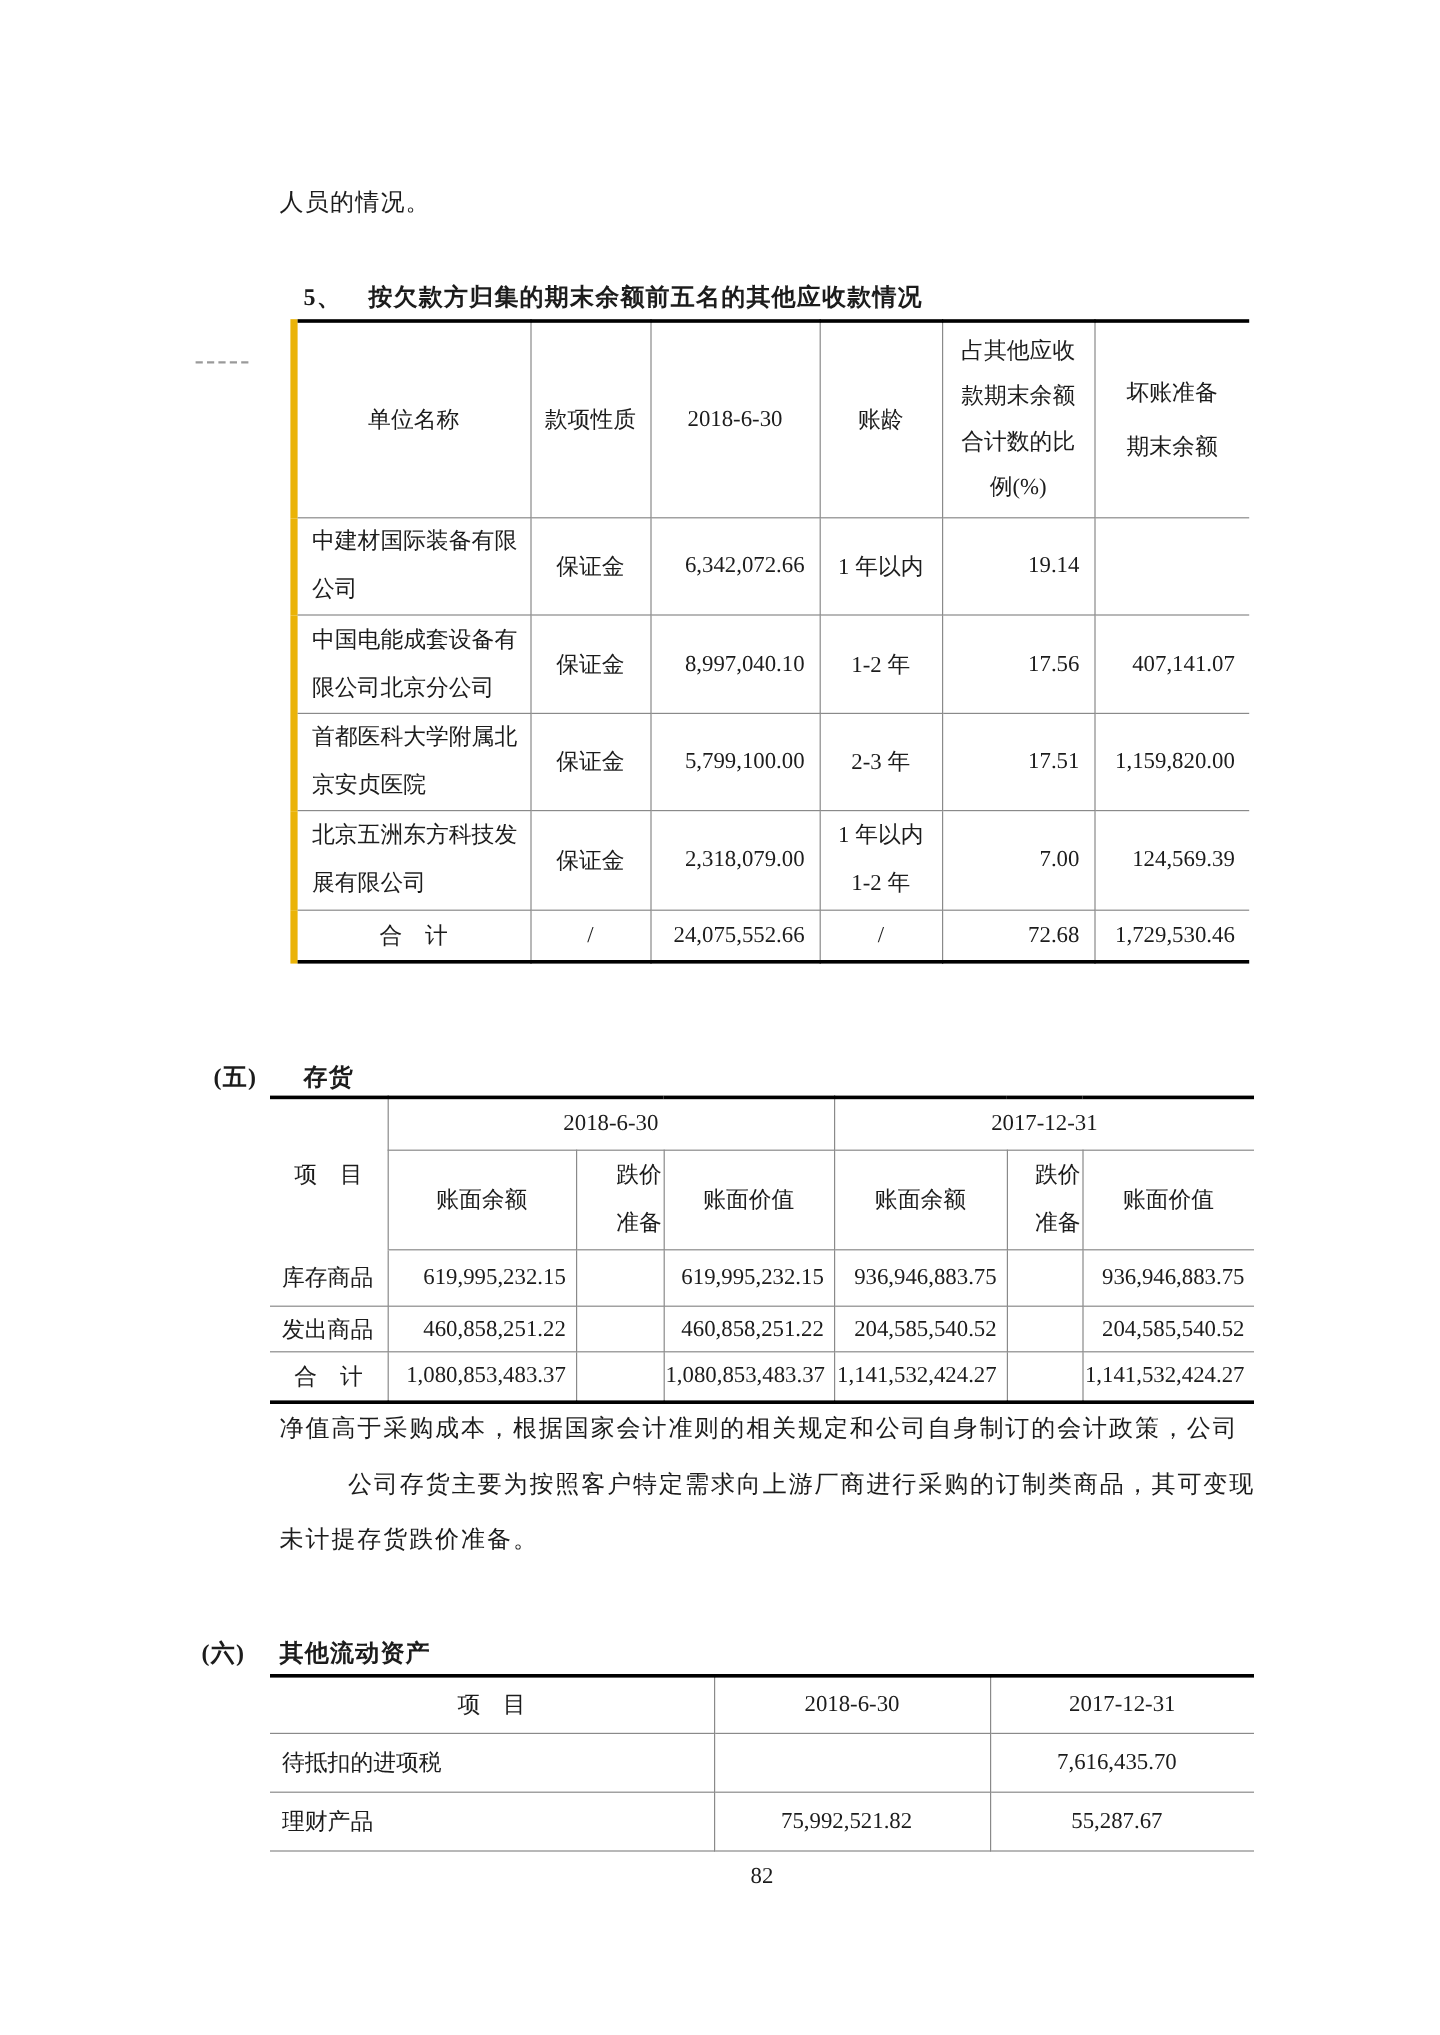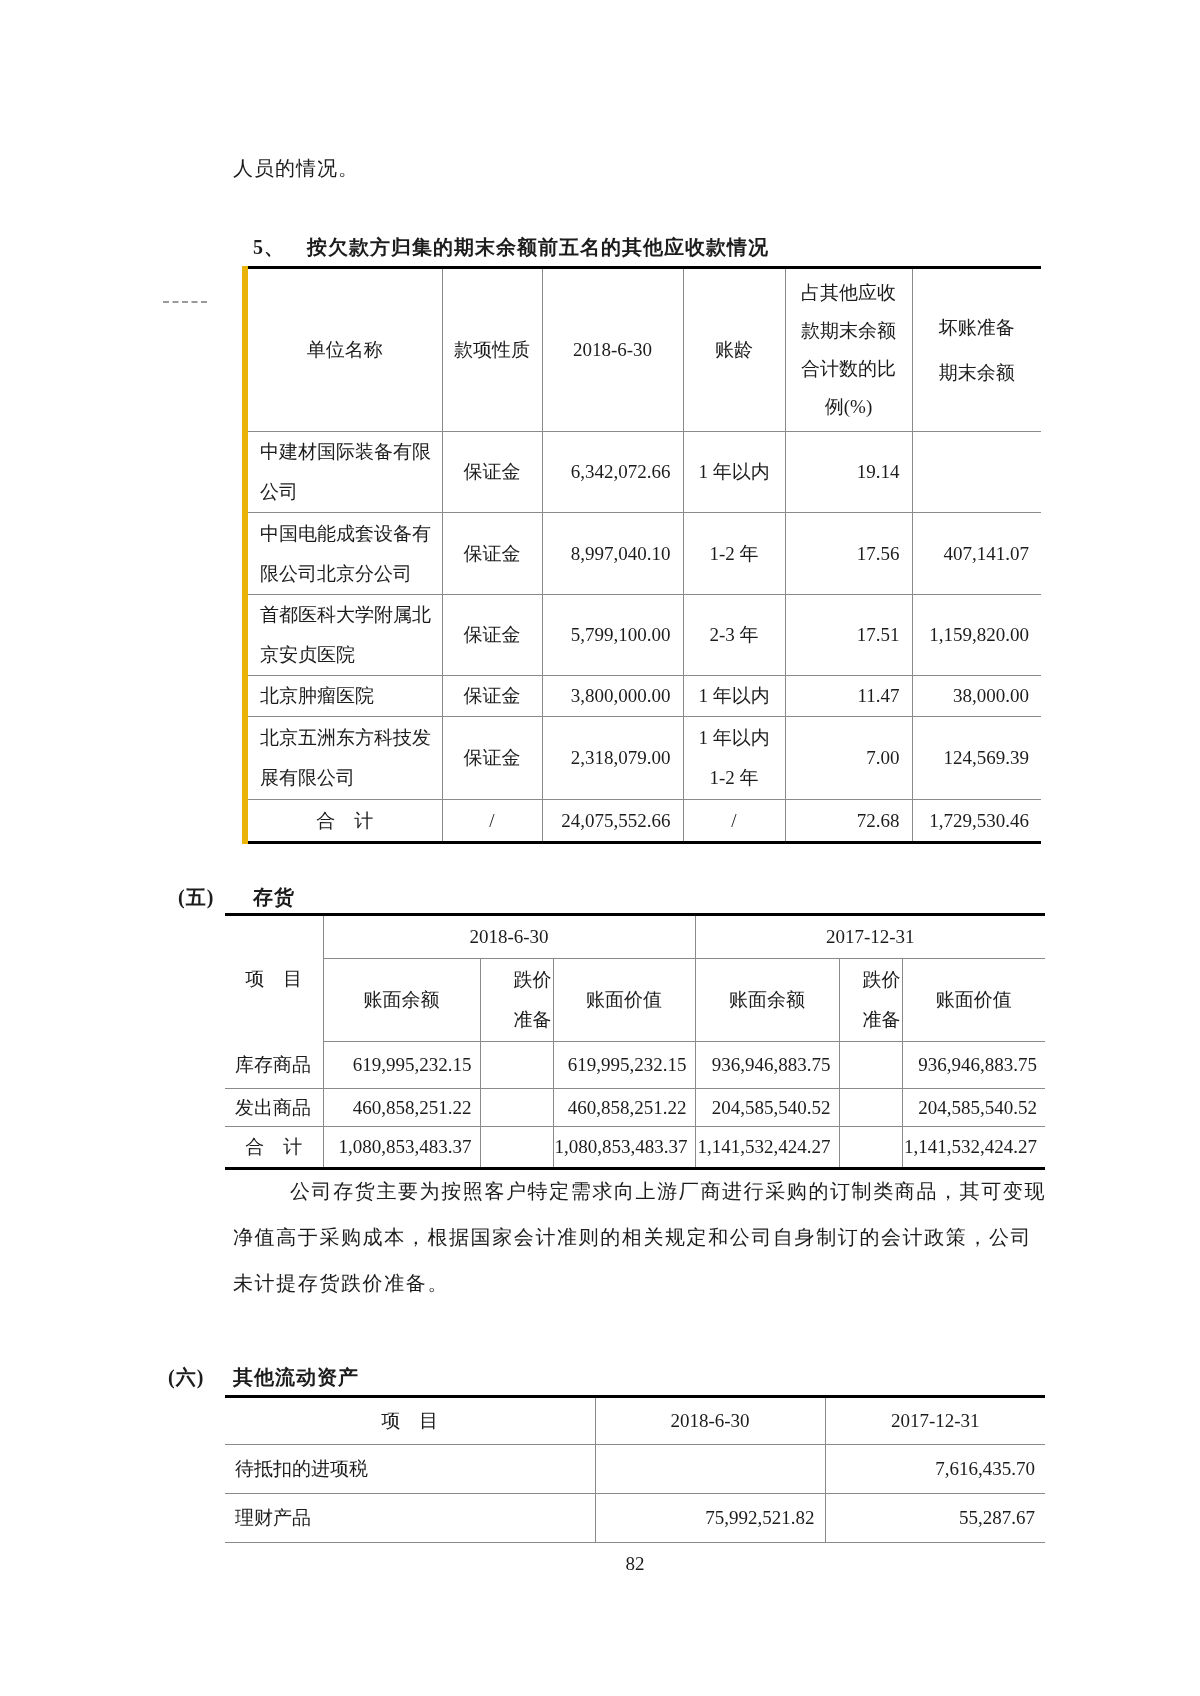--- a/index.html
+++ b/index.html
@@ -42,21 +42,21 @@
   #t2 .c{text-align:center;}
   #t2 .num{text-align:right;padding-right:8px;}
   #t2 .item{text-align:left;padding-left:10px;}
   #t2 .prov{line-height:40px;text-align:right;}
 
   
   #t3{position:absolute;left:225px;top:1395px;width:820px;
       border-top:3px solid #000;}
   #t3 td{border-bottom:1px solid #8a8a8a;}
   #t3 .c{text-align:center;}
-  #t3 .num{text-align:right;padding-right:10px;}
+  #t3 .num{text-align:center;padding-right:10px;}
   #t3 .item{text-align:left;padding-left:10px;}
 
   .vline-r{border-right:1px solid #8a8a8a;}
 
   
   #inv-note{position:absolute;left:233px;top:1168px;width:812px;
     font-size:20px;letter-spacing:1.6px;line-height:46px;}
   #inv-note .ln{height:46px;white-space:nowrap;}
   #inv-note .ln.indent{text-indent:57px;}
 
@@ -122,28 +122,20 @@
     <td class="num">407,141.07</td>
   </tr>
   <tr style="height:80px;">
     <td class="name-cell">首都医科大学附属北京安贞医院</td>
     <td class="c">保证金</td>
     <td class="num">5,799,100.00</td>
     <td class="c">2-3 年</td>
     <td class="num">17.51</td>
     <td class="num">1,159,820.00</td>
   </tr>
-  <tr style="height:40px;">
-    <td class="name-cell">北京肿瘤医院</td>
-    <td class="c">保证金</td>
-    <td class="num">3,800,000.00</td>
-    <td class="c">1 年以内</td>
-    <td class="num">11.47</td>
-    <td class="num">38,000.00</td>
-  </tr>
   <tr style="height:83px;">
     <td class="name-cell">北京五洲东方科技发展有限公司</td>
     <td class="c">保证金</td>
     <td class="num">2,318,079.00</td>
     <td class="aging2">
       <span style="display:block">1 年以内</span>
       <span style="display:block">1-2 年</span>
     </td>
     <td class="num">7.00</td>
     <td class="num">124,569.39</td>
@@ -216,22 +208,22 @@
     <td class="vline-r"></td>
     <td class="num vline-r">1,080,853,483.37</td>
     <td class="num vline-r">1,141,532,424.27</td>
     <td class="vline-r"></td>
     <td class="num">1,141,532,424.27</td>
   </tr>
 </tbody>
   </table>
 
 <div id="inv-note">
+  <div class="ln">净值高于采购成本，根据国家会计准则的相关规定和公司自身制订的会计政策，公司</div>
   <div class="ln indent">公司存货主要为按照客户特定需求向上游厂商进行采购的订制类商品，其可变现</div>
-  <div class="ln">净值高于采购成本，根据国家会计准则的相关规定和公司自身制订的会计政策，公司</div>
   <div class="ln">未计提存货跌价准备。</div>
 </div>
 
 <div class="abs sec-heading" style="left:168px;top:1364px;">(六)</div>
 <div class="abs sec-heading" style="left:233px;top:1364px;">其他流动资产</div>
 
 <table id="t3">
   <colgroup>
     <col style="width:370px">
       <col style="width:230px">

